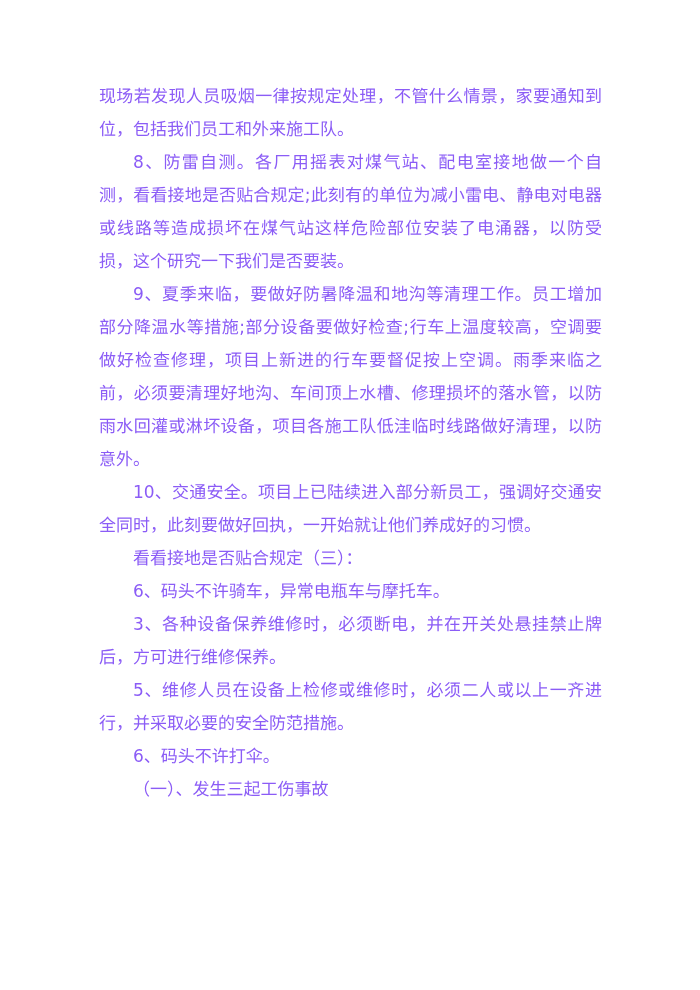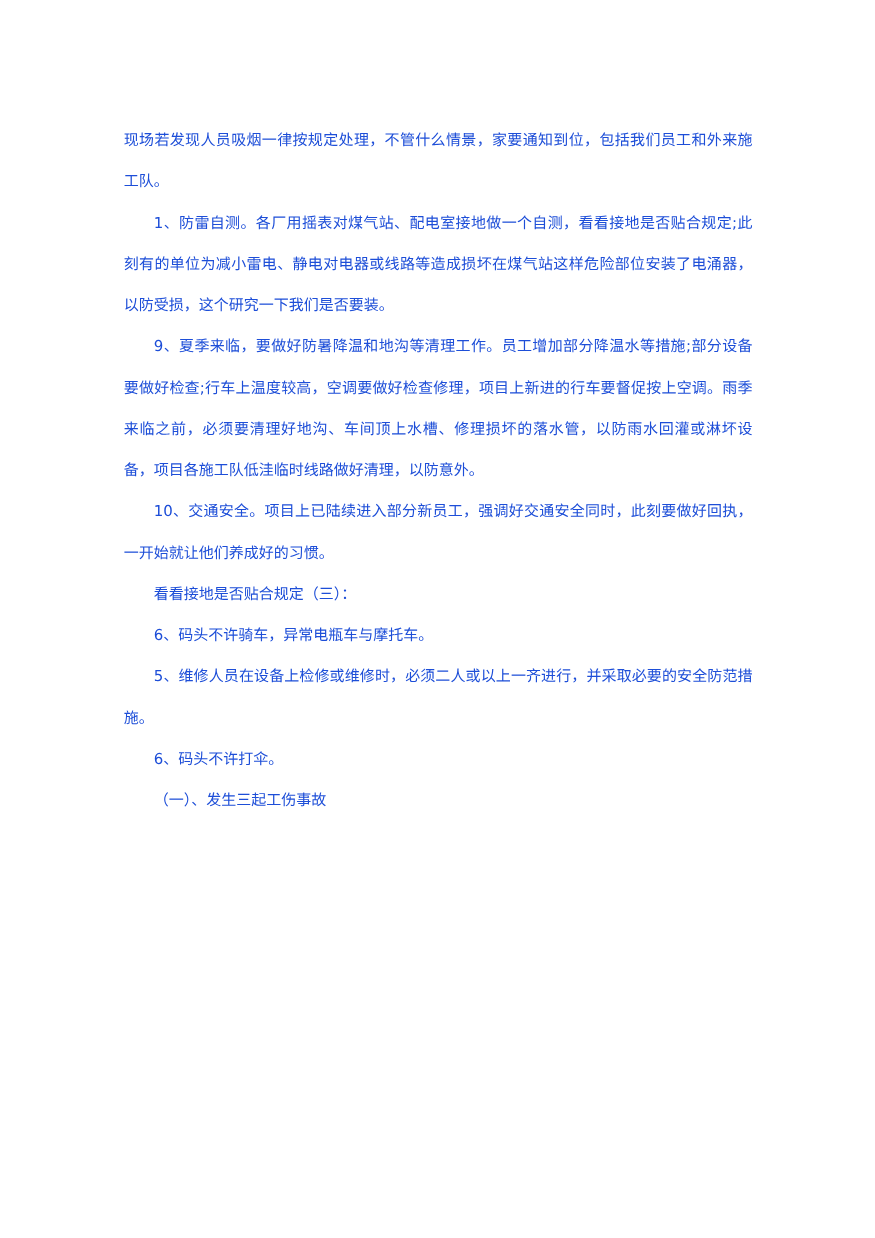--- a/index.html
+++ b/index.html
@@ -11,46 +11,47 @@
     position: relative;
     width: 700px;
     height: 990px;
     background: #ffffff;
     overflow: hidden;
     font-family: "DejaVu Sans", "Liberation Sans", sans-serif;
   }
   .doc-body {
     position: absolute;
     left: 99px;
-    top: 96px;
+    top: 80px;
     width: 503px;
-    color: #1d4ed8;
-    font-size: 12px;
+    color: #8b5cf6;
+    font-size: 17px;
     line-height: 33px;
     text-align: justify;
     letter-spacing: 0;
   }
   .doc-body p {
     margin: 0;
     padding: 0;
     word-break: normal;
     overflow-wrap: break-word;
   }
   .doc-body p.indent {
     text-indent: 2em;
   }
 </style>
 </head>
 <body>
 
 <div class="page">
   <div class="doc-body">
     <p>现场若发现人员吸烟一律按规定处理，不管什么情景，家要通知到位，包括我们员工和外来施工队。</p>
-    <p class="indent">1、防雷自测。各厂用摇表对煤气站、配电室接地做一个自测，看看接地是否贴合规定;此刻有的单位为减小雷电、静电对电器或线路等造成损坏在煤气站这样危险部位安装了电涌器，以防受损，这个研究一下我们是否要装。</p>
+    <p class="indent">8、防雷自测。各厂用摇表对煤气站、配电室接地做一个自测，看看接地是否贴合规定;此刻有的单位为减小雷电、静电对电器或线路等造成损坏在煤气站这样危险部位安装了电涌器，以防受损，这个研究一下我们是否要装。</p>
     <p class="indent">9、夏季来临，要做好防暑降温和地沟等清理工作。员工增加部分降温水等措施;部分设备要做好检查;行车上温度较高，空调要做好检查修理，项目上新进的行车要督促按上空调。雨季来临之前，必须要清理好地沟、车间顶上水槽、修理损坏的落水管，以防雨水回灌或淋坏设备，项目各施工队低洼临时线路做好清理，以防意外。</p>
     <p class="indent">10、交通安全。项目上已陆续进入部分新员工，强调好交通安全同时，此刻要做好回执，一开始就让他们养成好的习惯。</p>
     <p class="indent">看看接地是否贴合规定（三）：</p>
     <p class="indent">6、码头不许骑车，异常电瓶车与摩托车。</p>
+    <p class="indent">3、各种设备保养维修时，必须断电，并在开关处悬挂禁止牌后，方可进行维修保养。</p>
     <p class="indent">5、维修人员在设备上检修或维修时，必须二人或以上一齐进行，并采取必要的安全防范措施。</p>
     <p class="indent">6、码头不许打伞。</p>
     <p class="indent">（一）、发生三起工伤事故</p>
   </div>
 </div>
 
 </body></html>

